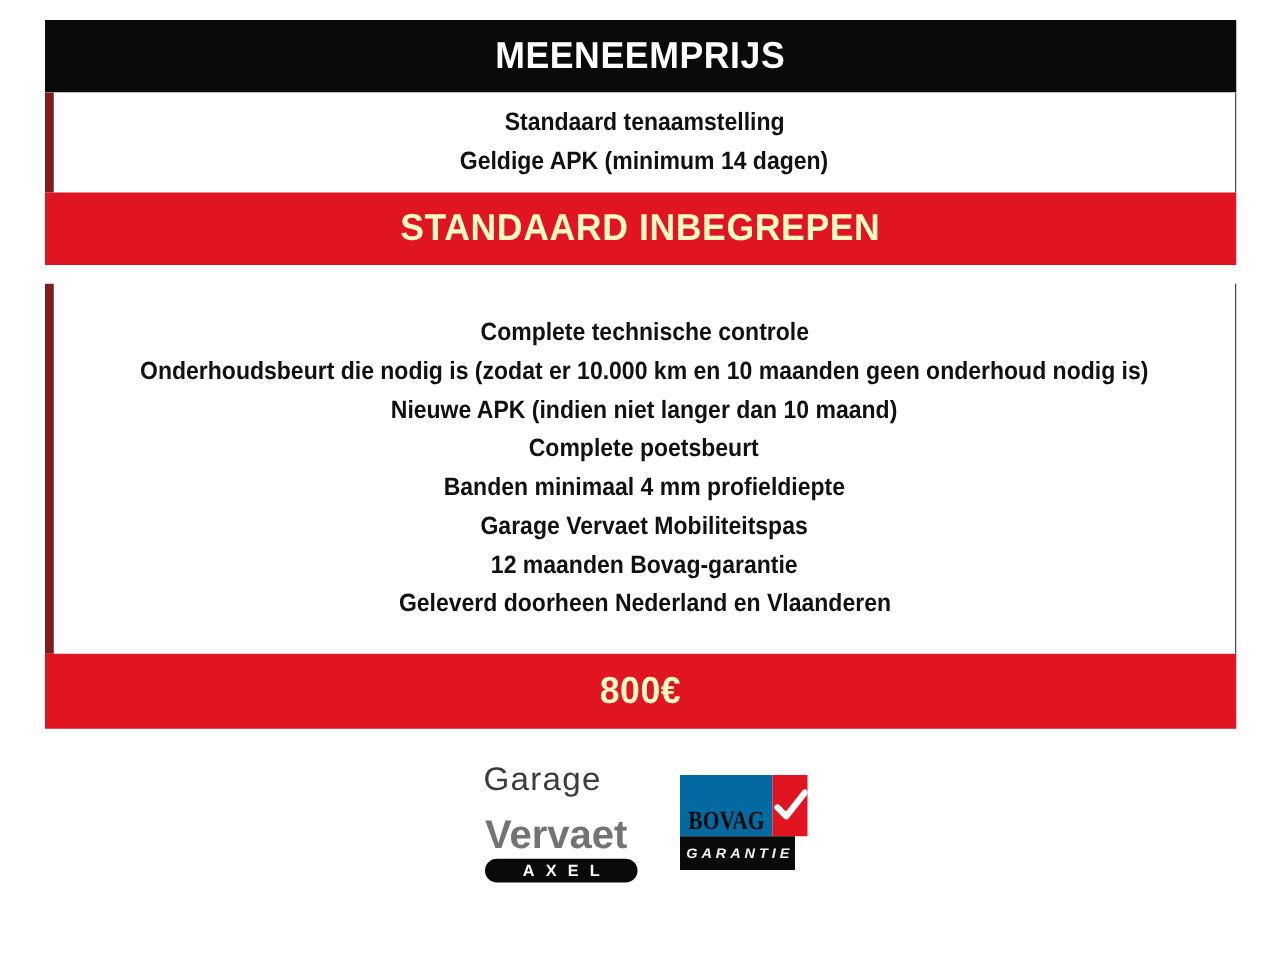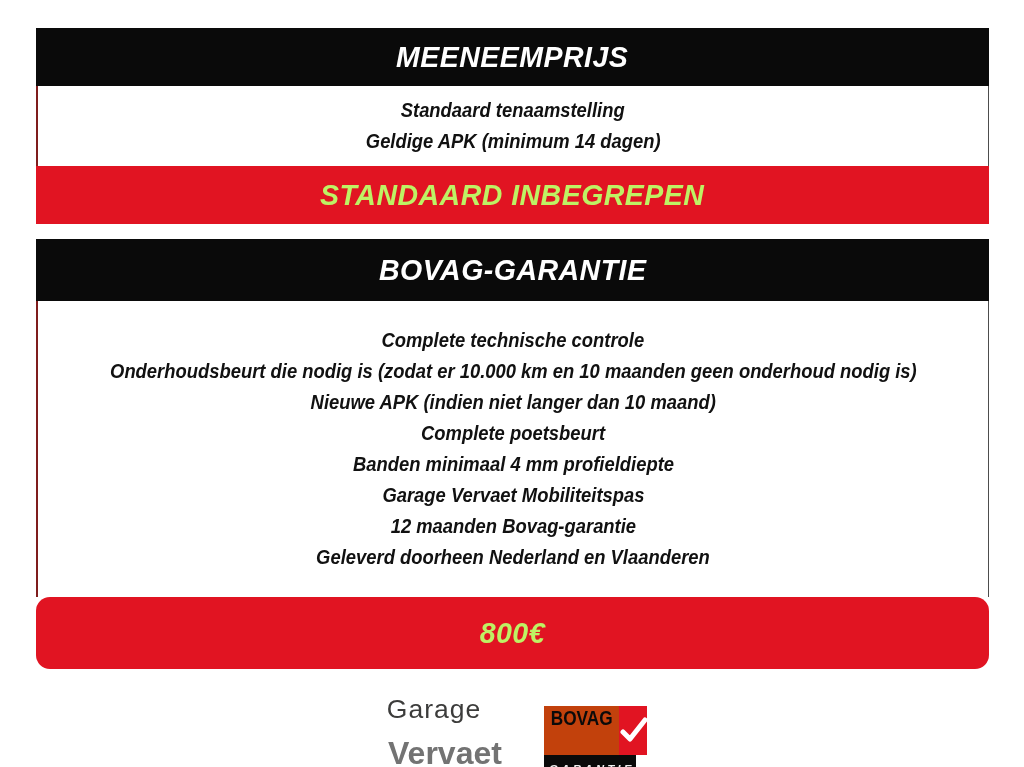--- a/index.html
+++ b/index.html
@@ -4,55 +4,54 @@
 <style>
   html,body{margin:0;padding:0;}
   body{
     width:1024px;height:767px;
     background:#ffffff;
     font-family:"Liberation Sans", sans-serif;
     overflow:hidden;
   }
   .sheet{
     width:953px;
-    margin:28px auto 0 36px;
-    font-style:italic;
+    margin:16px auto 0 36px;
   }
   .bar{
     display:flex;align-items:center;justify-content:center;
     text-align:center;
   }
   .bar-black{background:#0a0a0a;color:#ffffff;}
-  .bar-red{background:#e11422;color:#bef264;}
+  .bar-red{background:#e11422;color:#fef9c3;}
   .bar-title{
     font-size:30px;font-weight:bold;letter-spacing:.5px;
     transform:scaleX(.95);transform-origin:center;
     white-space:nowrap;
   }
   .whitebox{
     background:#ffffff;
-    border-left:2px solid #7f1d1d;
+    border-left:7px solid #7f1d1d;
     border-right:1px solid #4d4d4d;
     display:flex;flex-direction:column;
     align-items:center;justify-content:center;
   }
   .item-line{
     display:block;
     font-size:20px;font-weight:bold;color:#111111;
     line-height:31px;white-space:nowrap;
     transform:scaleX(.92);transform-origin:center;
     text-align:center;
   }
   .h-top{height:58px;}
   .box1{height:80px;}
   .h-red1{height:58px;}
   .gap{height:15px;background:#ffffff;}
   .h-black2{height:62px;}
   .box2{height:296px;}
-  .h-red2{height:72px;border-radius:14px;}
+  .h-red2{height:60px;}
 
   
   .footer{
     margin-top:27px;
     display:flex;align-items:center;justify-content:center;
     gap:30px;
   }
   .vervaet{
     display:flex;flex-direction:column;
     width:126px;
@@ -76,22 +75,22 @@
   .vervaet-axel span{
     color:#ffffff;font-size:13px;font-weight:bold;
     letter-spacing:9px;text-indent:9px;line-height:19px;
   }
   .bovag{
     width:92px;height:76px;
     display:flex;flex-direction:column;
   }
   .bovag-top{display:flex;height:49px;}
   .bovag-yellow{
-    background:#c2410c;flex:0 0 59px;
-    display:flex;align-items:flex-start;justify-content:center;
+    background:#0369a1;flex:0 0 59px;
+    display:flex;align-items:flex-end;justify-content:center;font-family:Liberation Serif, serif;
   }
   .bovag-yellow span{
     color:#0a0a0a;font-weight:bold;font-size:21px;
     transform:scaleX(.82);transform-origin:center;
     letter-spacing:0;
   }
   .bovag-red{
     background:#e11422;flex:1;
     display:flex;align-items:center;justify-content:center;
   }
@@ -118,23 +117,20 @@
     <span class="item-line">Standaard tenaamstelling</span>
     <span class="item-line">Geldige APK (minimum 14 dagen)</span>
   </div>
 
   <div class="bar bar-red h-red1">
     <span class="bar-title">STANDAARD INBEGREPEN</span>
   </div>
 
   <div class="gap"></div>
 
-  <div class="bar bar-black h-black2">
-    <span class="bar-title">BOVAG-GARANTIE</span>
-  </div>
 
   <div class="whitebox box2">
     <span class="item-line">Complete technische controle</span>
     <span class="item-line">Onderhoudsbeurt die nodig is (zodat er 10.000 km en 10 maanden geen onderhoud nodig is)</span>
     <span class="item-line">Nieuwe APK (indien niet langer dan 10 maand)</span>
     <span class="item-line">Complete poetsbeurt</span>
     <span class="item-line">Banden minimaal 4 mm profieldiepte</span>
     <span class="item-line">Garage Vervaet Mobiliteitspas</span>
     <span class="item-line">12 maanden Bovag-garantie</span>
     <span class="item-line">Geleverd doorheen Nederland en Vlaanderen</span>

